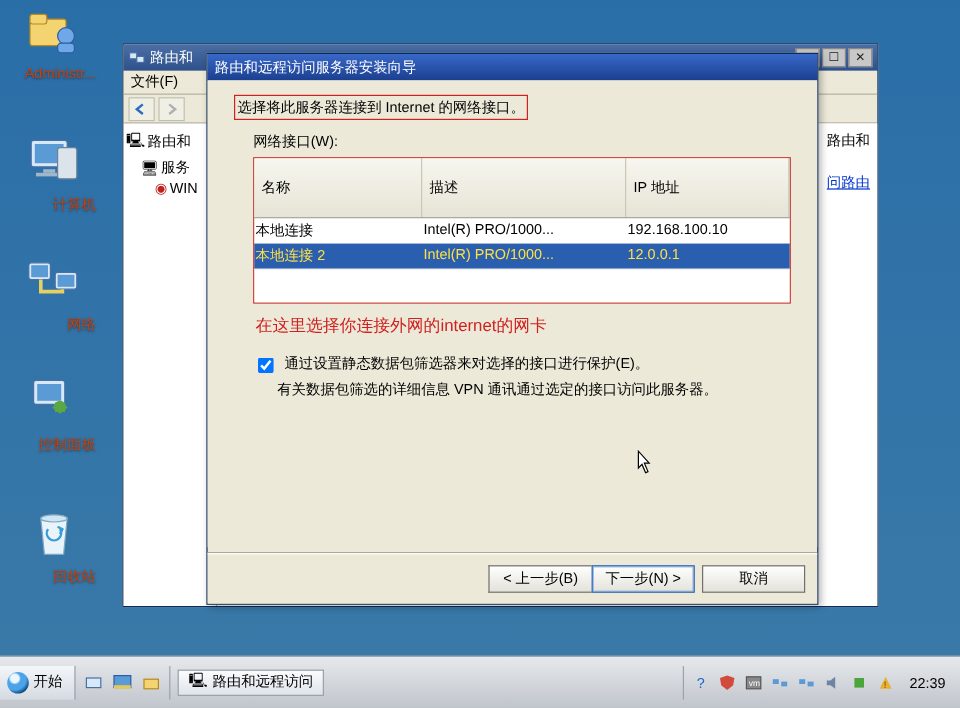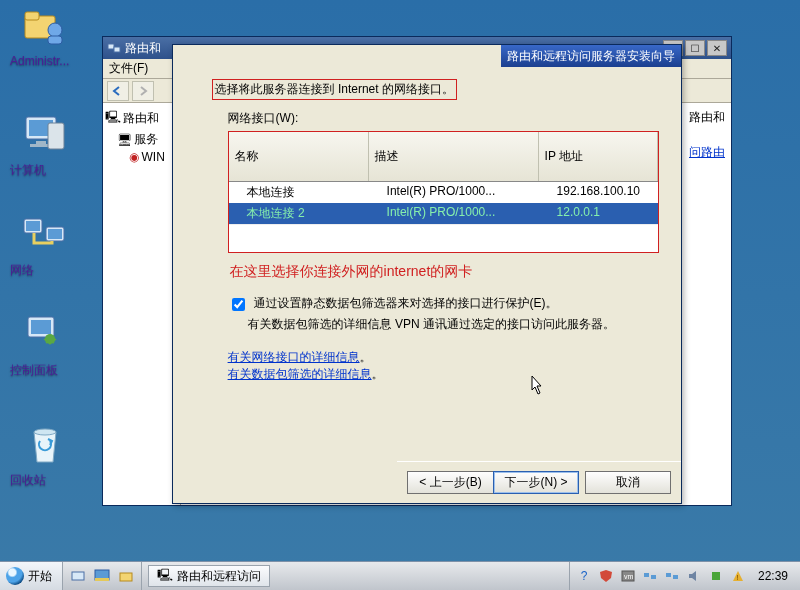--- a/index.html
+++ b/index.html
@@ -11,22 +11,22 @@
     font-family: "Microsoft YaHei", "SimSun", Tahoma, sans-serif;
     font-size: 12px;
     overflow: hidden;
     position: relative;
   }
   
   .desktop { position: absolute; inset: 0; }
   .dicon {
     position: absolute;
     width: 70px;
-    text-align: left;
-    color: #4c1d95;
+    text-align: right;
+    color: #c2410c;
     cursor: pointer;
   }
   .dicon .glyph {
     width: 48px; height: 48px;
     margin: 0 auto 4px;
     display: flex; align-items: center; justify-content: center;
   }
   .dicon .label { font-size: 12px; text-shadow: 0 1px 2px rgba(0,0,0,.5); }
 
   
@@ -61,21 +61,21 @@
   .cp-link { color:#0033cc; text-decoration:underline; }
 
   
   .wizard {
     position: absolute;
     left: 172px; top: 44px;
     width: 510px; height: 460px;
     background: #ece9d8;
     border: 1px solid #0a2a5c;
     box-shadow: 2px 2px 6px rgba(0,0,0,.3);
-    display:flex; flex-direction:column;align-items:flex-end;
+    display:flex; flex-direction:column;
   }
   .wiz-title {
     height:22px;
     background: linear-gradient(to bottom,#3868c8,#1b3f8f);
     color:#fff;
     display:flex;align-items:center;padding:0 6px;font-size:12px;
   }
   .wiz-header {
     background:#fff;
     border-bottom:1px solid #aca899;
@@ -89,23 +89,23 @@
   }
   .red-box { border:1px solid #d02020; padding:1px 2px; display:inline-block; }
   .section-label { margin:10px 0 4px 16px; }
   .iface-table-wrap { margin-left:16px; border:1px solid #d02020; }
   .iface-header, .iface-row {
     display:grid; grid-template-columns: 140px 170px 1fr;
     font-size:12px;
   }
   .iface-header { background:#ece9d8; border-bottom:1px solid #888;}
   .iface-header > div { border-right:1px solid #c0c0b0; padding:16px 6px; background:linear-gradient(#f7f6ef,#e6e4d5); }
-  .iface-row > div { padding:2px 18px; }
+  .iface-row > div { padding:2px 1px; }
   .iface-row.normal { background:#fff; }
-  .iface-row.selected { background:#2a5fb0; color:#86efac; }
+  .iface-row.selected { background:#2a5fb0; color:#fde047; }
   .iface-pad { height:28px; background:#fff; border-top:1px solid #eee; }
   .annot { color:#d02020; margin:10px 0 14px 18px; font-size:14px; }
   .chk-row { margin-left:16px; display:flex; align-items:flex-start; gap:6px; }
   .chk-note { margin-left:36px; margin-top:2px; }
   .links { margin:16px 0 0 16px; }
   .links a { color:#0033cc; text-decoration:underline; display:inline;}
   .wiz-sep { height:1px; background:#aca899; margin-top:4px; }
   .wiz-footer {
     height:42px; background:#ece9d8; display:flex; align-items:center; justify-content:flex-end;
     padding:0 10px; gap:6px; border-top:1px solid #fff;
@@ -123,21 +123,21 @@
   .btn-pair .btn:first-child { border-right:none; }
 
   
   .cursor {
     position:absolute; left:526px; top:374px; width:20px;height:24px;
     pointer-events:none;
   }
 
   
   .taskbar {
-    position:absolute; left:0; bottom:0; width:800px; height:29px;
+    position:absolute; left:0; bottom:0; width:800px; height:44px;
     background:linear-gradient(#e7e9ec,#c0c5cc);
     border-top:1px solid #7e91a8;
     display:flex; align-items:center; font-size:12px;
   }
   .start {
     height:28px; display:flex; align-items:center; gap:4px;
     padding:0 10px 0 6px;
     background:linear-gradient(#f3f6fa,#d5dbe2);
     border-right:1px solid #9aa3ad;
   }
@@ -299,24 +299,20 @@
     </div>
 
     <div class="annot">在这里选择你连接外网的internet的网卡</div>
 
     <div class="chk-row">
       <input type="checkbox" checked="" style="">
       <span>通过设置静态数据包筛选器来对选择的接口进行保护(E)。</span>
     </div>
     <div class="chk-note">有关数据包筛选的详细信息 VPN 通讯通过选定的接口访问此服务器。</div>
 
-    <div class="links">
-      <div><a href="#">有关网络接口的详细信息</a>。</div>
-      <div><a href="#">有关数据包筛选的详细信息</a>。</div>
-    </div>
   </div>
   <div class="wiz-sep"></div>
   <div class="wiz-footer">
     <div class="btn-pair">
       <button class="btn">&lt; 上一步(B)</button>
       <button class="btn default">下一步(N) &gt;</button>
     </div>
     <button class="btn">取消</button>
   </div>
 </div>

